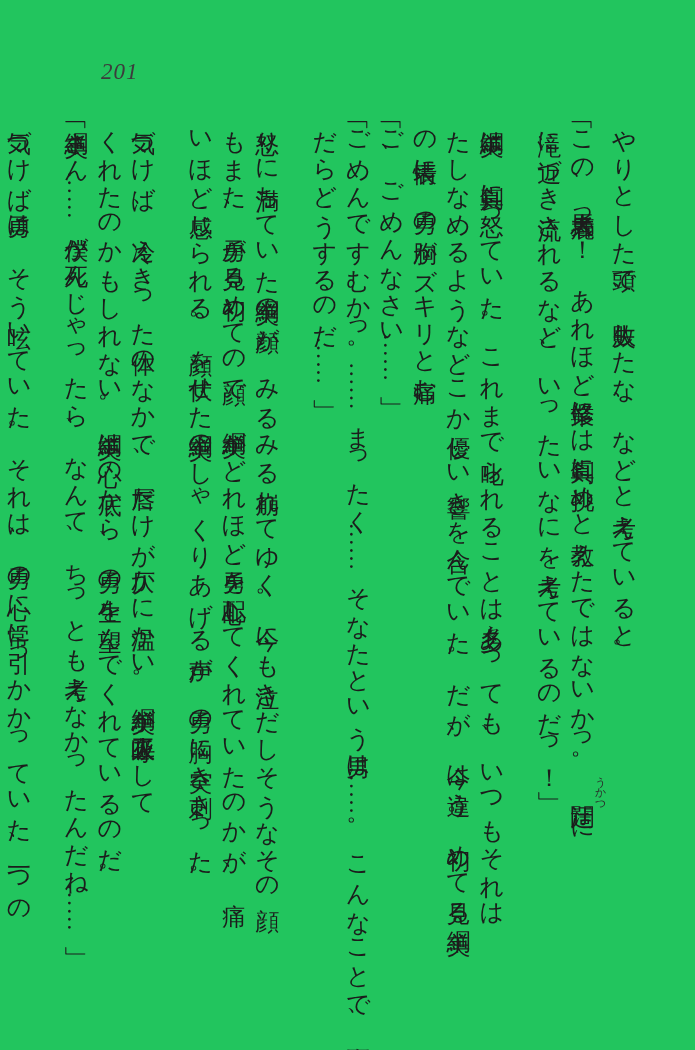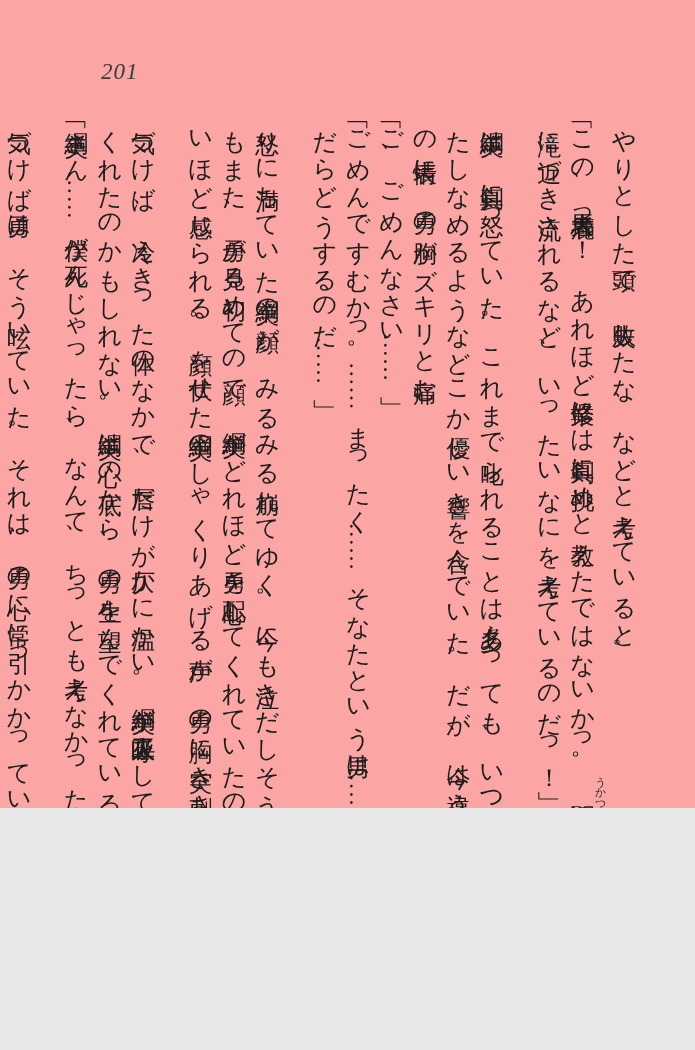--- a/index.html
+++ b/index.html
@@ -1,20 +1,20 @@
 <!DOCTYPE html>
 <html lang="ja"><head>
 <meta charset="utf-8">
 <style>
   html, body { margin: 0; padding: 0; background: #e8e8e8; }
   .page {
     position: relative;
     width: 695px;
-    height: 808px;
-    background: #fca5a5;
+    height: 1050px;
+    background: #22c55e;
     overflow: hidden;
     font-family: "Liberation Serif", "DejaVu Serif", serif;
   }
   .page-number {
     position: absolute;
     top: 59px;
     left: 101px;
     font-style: italic;
     font-size: 23px;
     color: #3c3c3c;

